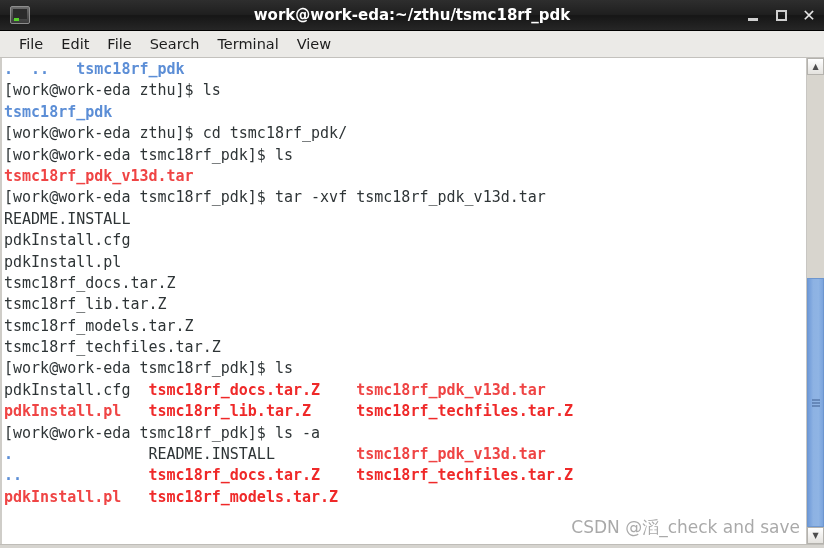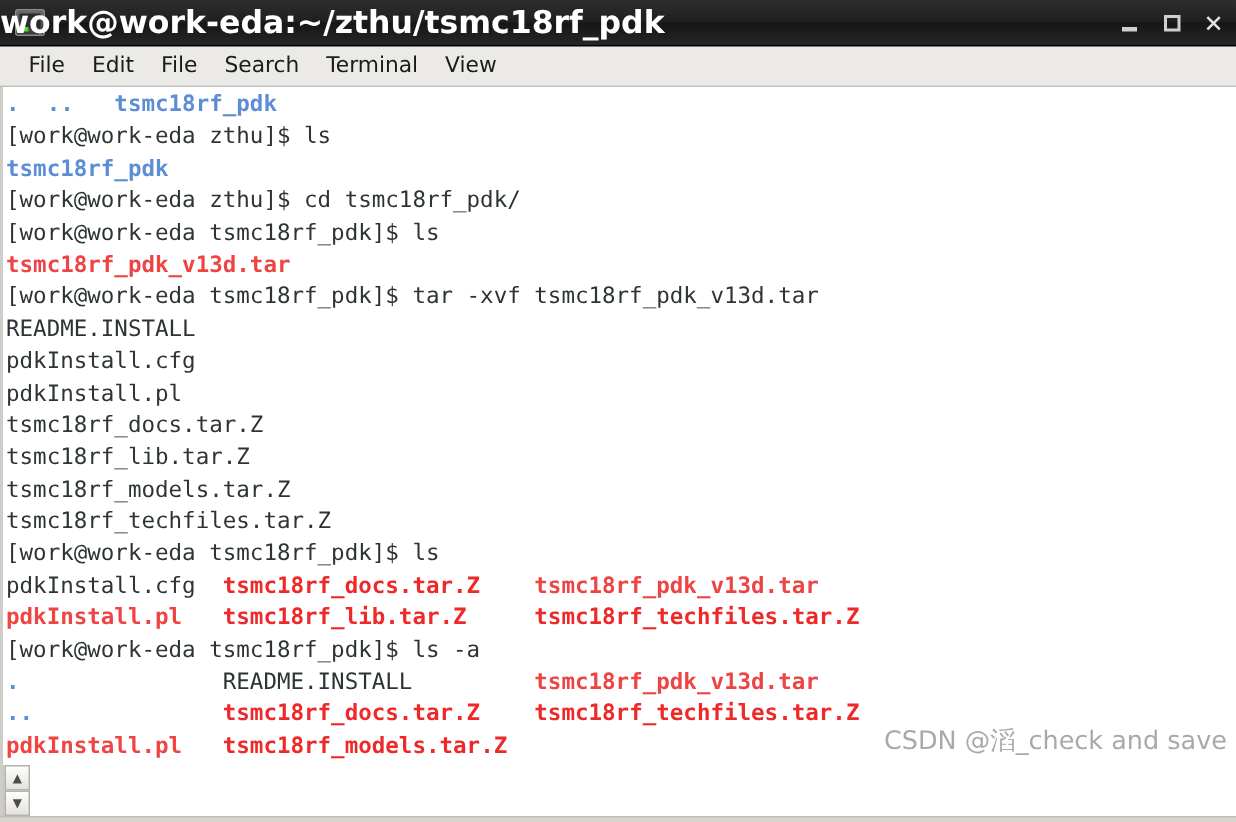--- a/index.html
+++ b/index.html
@@ -59,23 +59,23 @@
   #app-icon::after {
     content: "";
     position: absolute;
     left: 3px; bottom: 2px;
     width: 5px; height: 3px;
     background: #57d22c;
   }
   #title-text {
     position: absolute;
     left: 0; right: 0;
-    text-align: left;
+    text-align: center;
     color: #ffffff;
-    font-size: 21px;
+    font-size: 15px;
     font-weight: bold;
     font-family: "DejaVu Sans", sans-serif;
     letter-spacing: 0px;
     pointer-events: none;
   }
   #window-controls {
     position: absolute;
     right: 8px;
     top: 0;
     height: 31px;
@@ -135,21 +135,21 @@
     font-family: "DejaVu Sans", sans-serif;
     cursor: default;
     white-space: nowrap;
     text-align: right;
   }
 
   
   #body-area {
     flex: 1 1 auto;
     display: flex;
-    flex-direction: column;
+    flex-direction: row;
     background: #ffffff;
     overflow: hidden;
     border-left: 2px solid #cfcdc8;
   }
   #screen {
     flex: 1 1 auto;
     position: relative;
     background: #ffffff;
     overflow: hidden;
     padding: 1px 0 0 2px;

